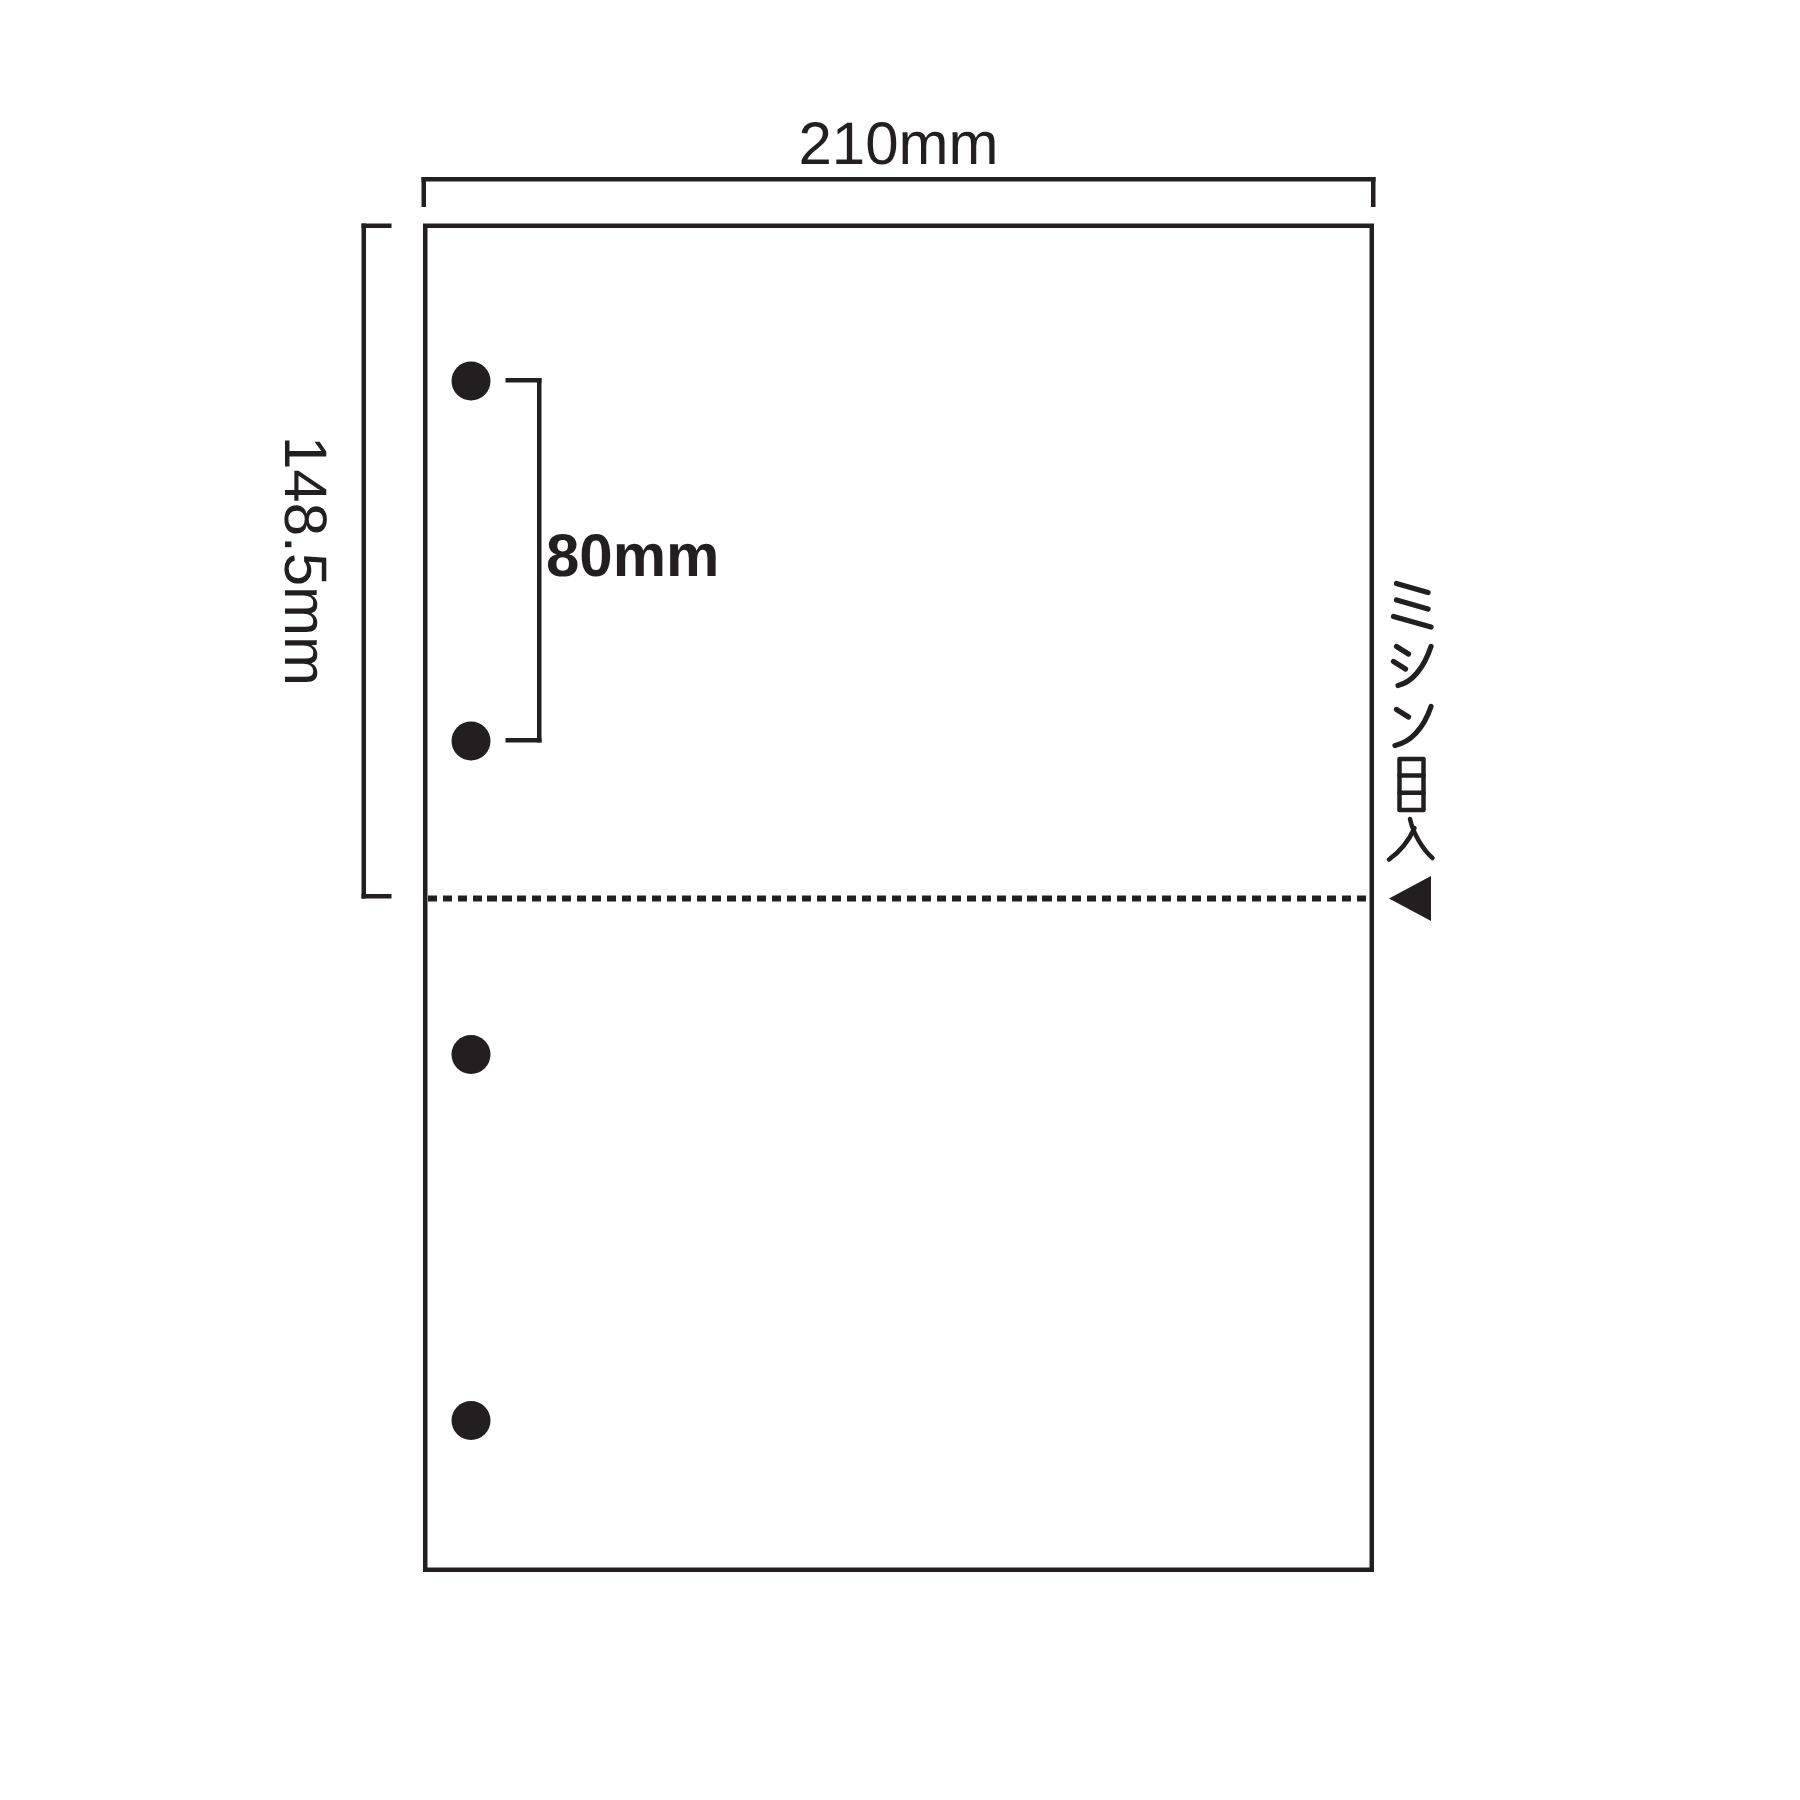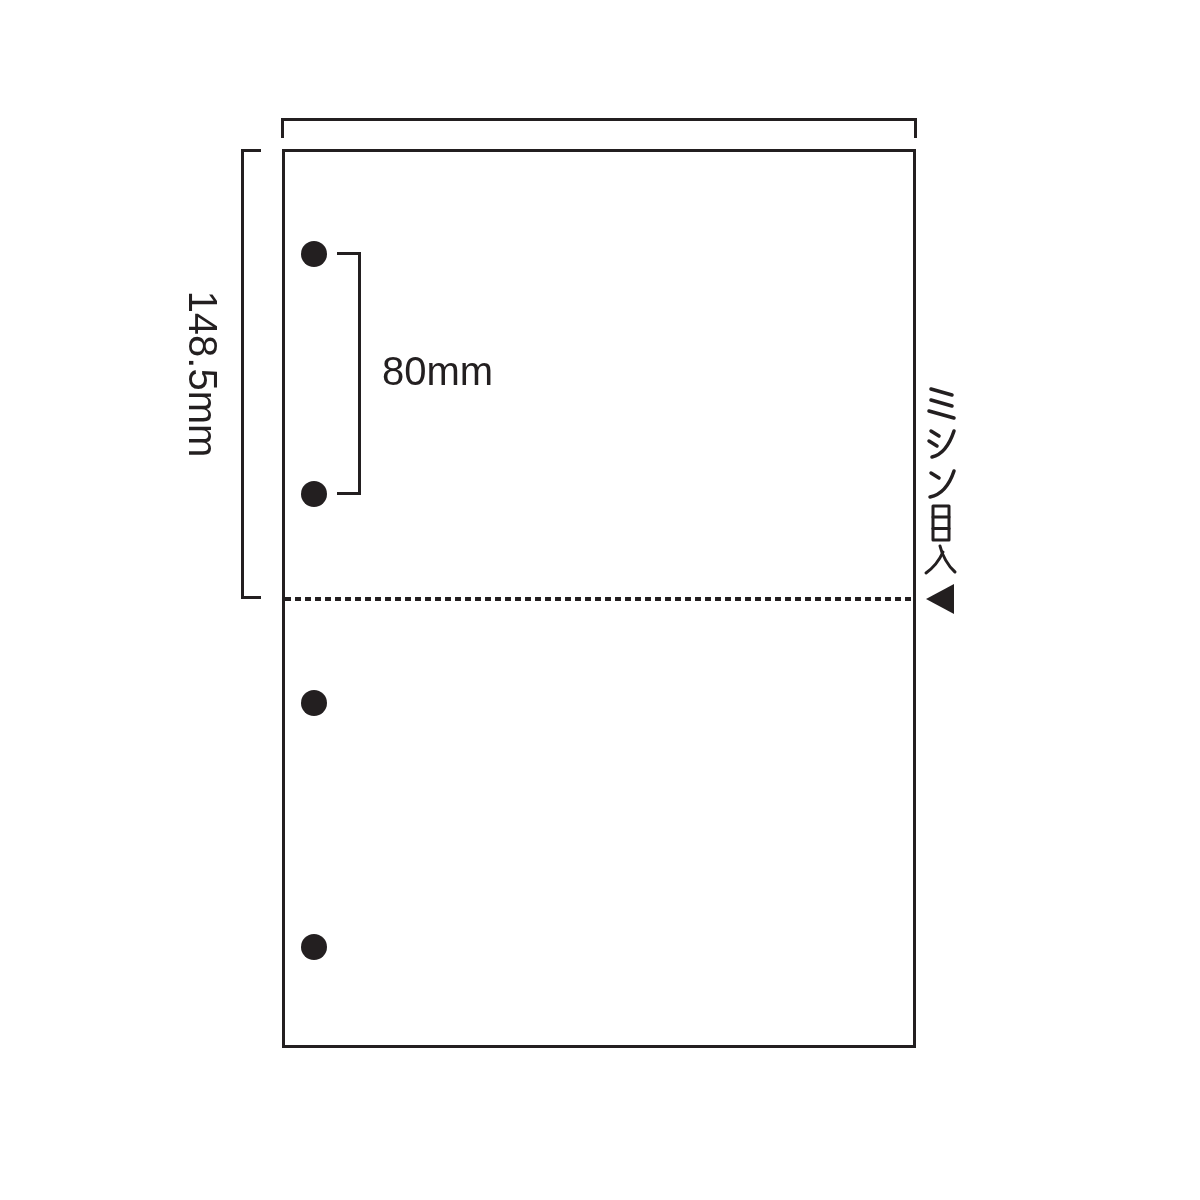--- a/index.html
+++ b/index.html
@@ -58,21 +58,21 @@
     left: 281px; top: 76px;
     width: 636px;
     text-align: center;
   }
   .label-height {
     left: 93px; top: 352px;
     width: 220px; height: 44px;
     display: flex; align-items: center; justify-content: center;
     transform: rotate(90deg);
   }
-  .label-holes { left: 382px; top: 351px; }
+  .label-holes { left: 364px; top: 351px; font-weight: bold; }
   .hole {
     position: absolute;
     width: 26px; height: 26px;
     border-radius: 50%;
     background: var(--ink);
   }
   .perf-caption { left: 921px; top: 383px; width: 40px; height: 200px; }
   .perf-caption svg { display: block; }
   .glyphs { stroke: var(--ink); fill: none; stroke-linecap: round; stroke-linejoin: round; }
   .tri {
@@ -88,20 +88,21 @@
     overflow: hidden;
     clip: rect(0 0 0 0);
     white-space: nowrap;
   }
 </style>
 </head>
 <body>
 
 <div class="canvas">
 
+  <div class="abs label label-width">210mm</div>
 
   <div class="abs bracket-top"></div>
 
   <div class="abs bracket-left"></div>
 
   <div class="abs label label-height">148.5mm</div>
 
   <div class="abs paper">
     <div class="perf-line"></div>
   </div>

